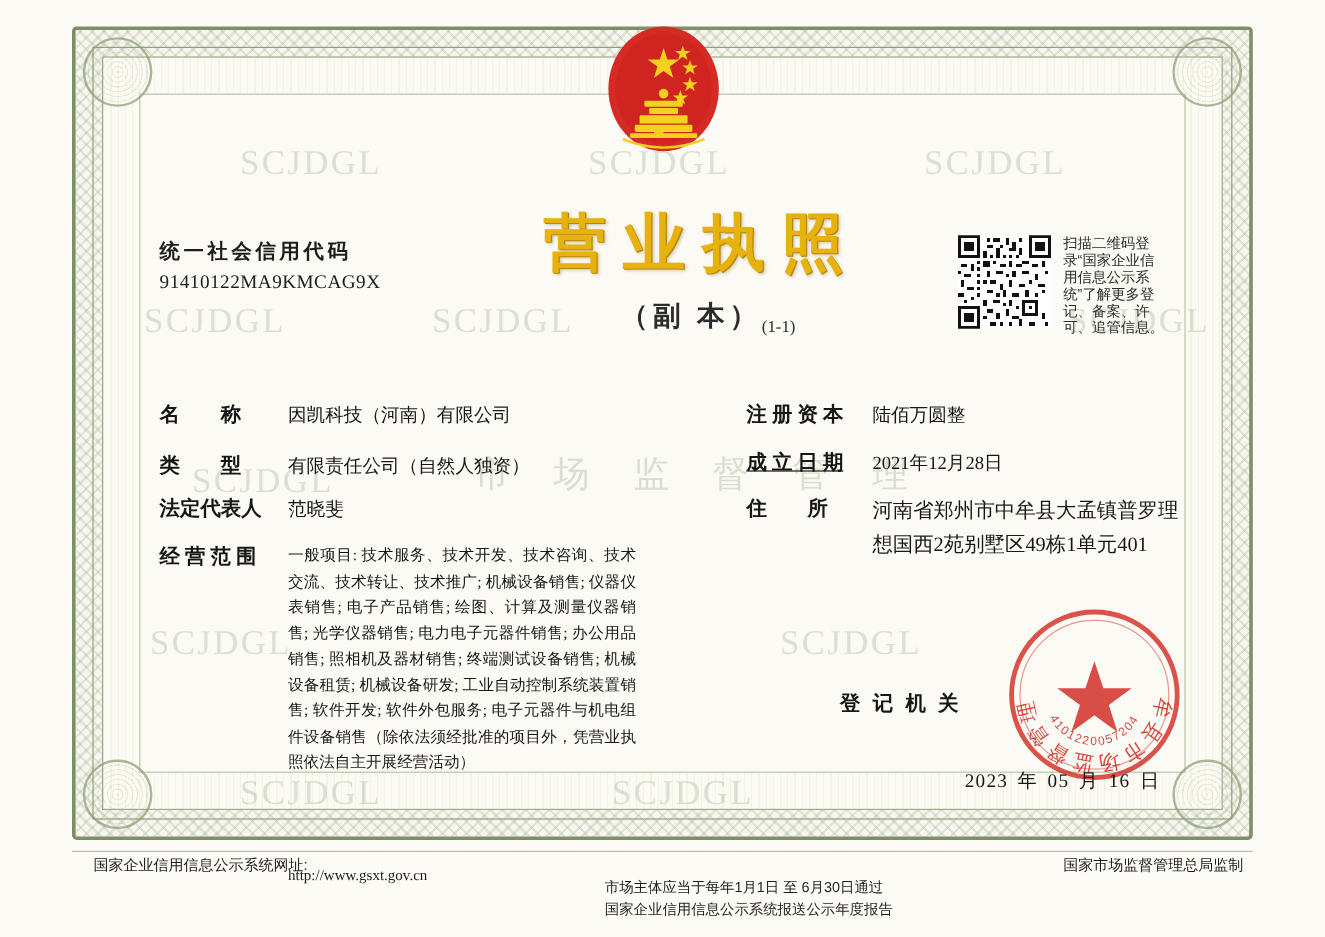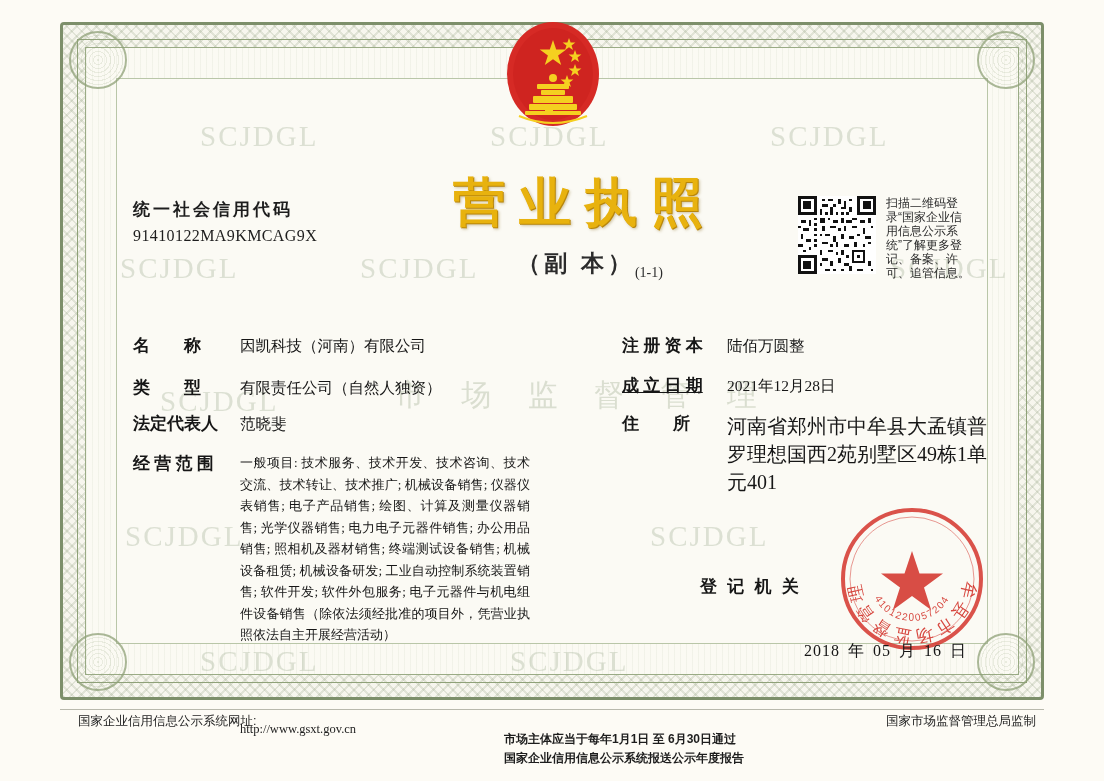--- a/index.html
+++ b/index.html
@@ -179,21 +179,21 @@
     width: 290px;
     font-size: 13px;
     line-height: 21.5px;
     color: #161616;
     text-align: justify;
   }
   .addr-value {
     position: absolute;
     left: 727px; top: 412px;
     width: 260px;
-    font-size: 20px;
+    font-size: 17px;
     line-height: 28px;
     color: #161616;
   }
 
   
   .reg-authority {
     position: absolute;
     left: 700px; top: 575px;
     font-size: 17px;
     font-weight: bold;
@@ -230,21 +230,20 @@
     font-family: "Liberation Serif", serif;
   }
   .footer-center {
     position: absolute;
     left: 504px; top: 730px;
     width: 320px;
     font-size: 12px;
     line-height: 19px;
     color: #1d1d1d;
     font-family: "Liberation Sans", sans-serif;
-    font-weight: bold;
   }
   .footer-right {
     position: absolute;
     left: 886px; top: 713px;
     font-size: 12.5px;
     color: #1d1d1d;
     font-family: "Liberation Sans", sans-serif;
   }
   .footer-rule {
     position: absolute;
@@ -459,21 +458,21 @@
       <text font-family="Liberation Serif, serif" font-size="17" fill="#d3342c" opacity="0.9" letter-spacing="3">
         <textPath href="#sealTop" startOffset="50%" text-anchor="middle">中牟县市场监督管理局</textPath>
       </text>
       <text font-family="Liberation Sans, sans-serif" font-size="10" fill="#d3342c" opacity="0.9" letter-spacing="1.5">
         <textPath href="#sealBottom" startOffset="50%" text-anchor="middle">4101220057204</textPath>
       </text>
     </svg>
   </div>
 
   <div class="date-line">
-    <span>2018</span><span>年</span><span>05</span><span>月</span><span>16</span><span>日</span>
+    <span>2023</span><span>年</span><span>05</span><span>月</span><span>16</span><span>日</span>
   </div>
 
   <div class="footer-rule"></div>
   <div class="footer-left">国家企业信用信息公示系统网址:</div>
   <div class="footer-url">http://www.gsxt.gov.cn</div>
   <div class="footer-center">
     <div>市场主体应当于每年1月1日 至 6月30日通过</div>
     <div>国家企业信用信息公示系统报送公示年度报告</div>
   </div>
   <div class="footer-right">国家市场监督管理总局监制</div>

